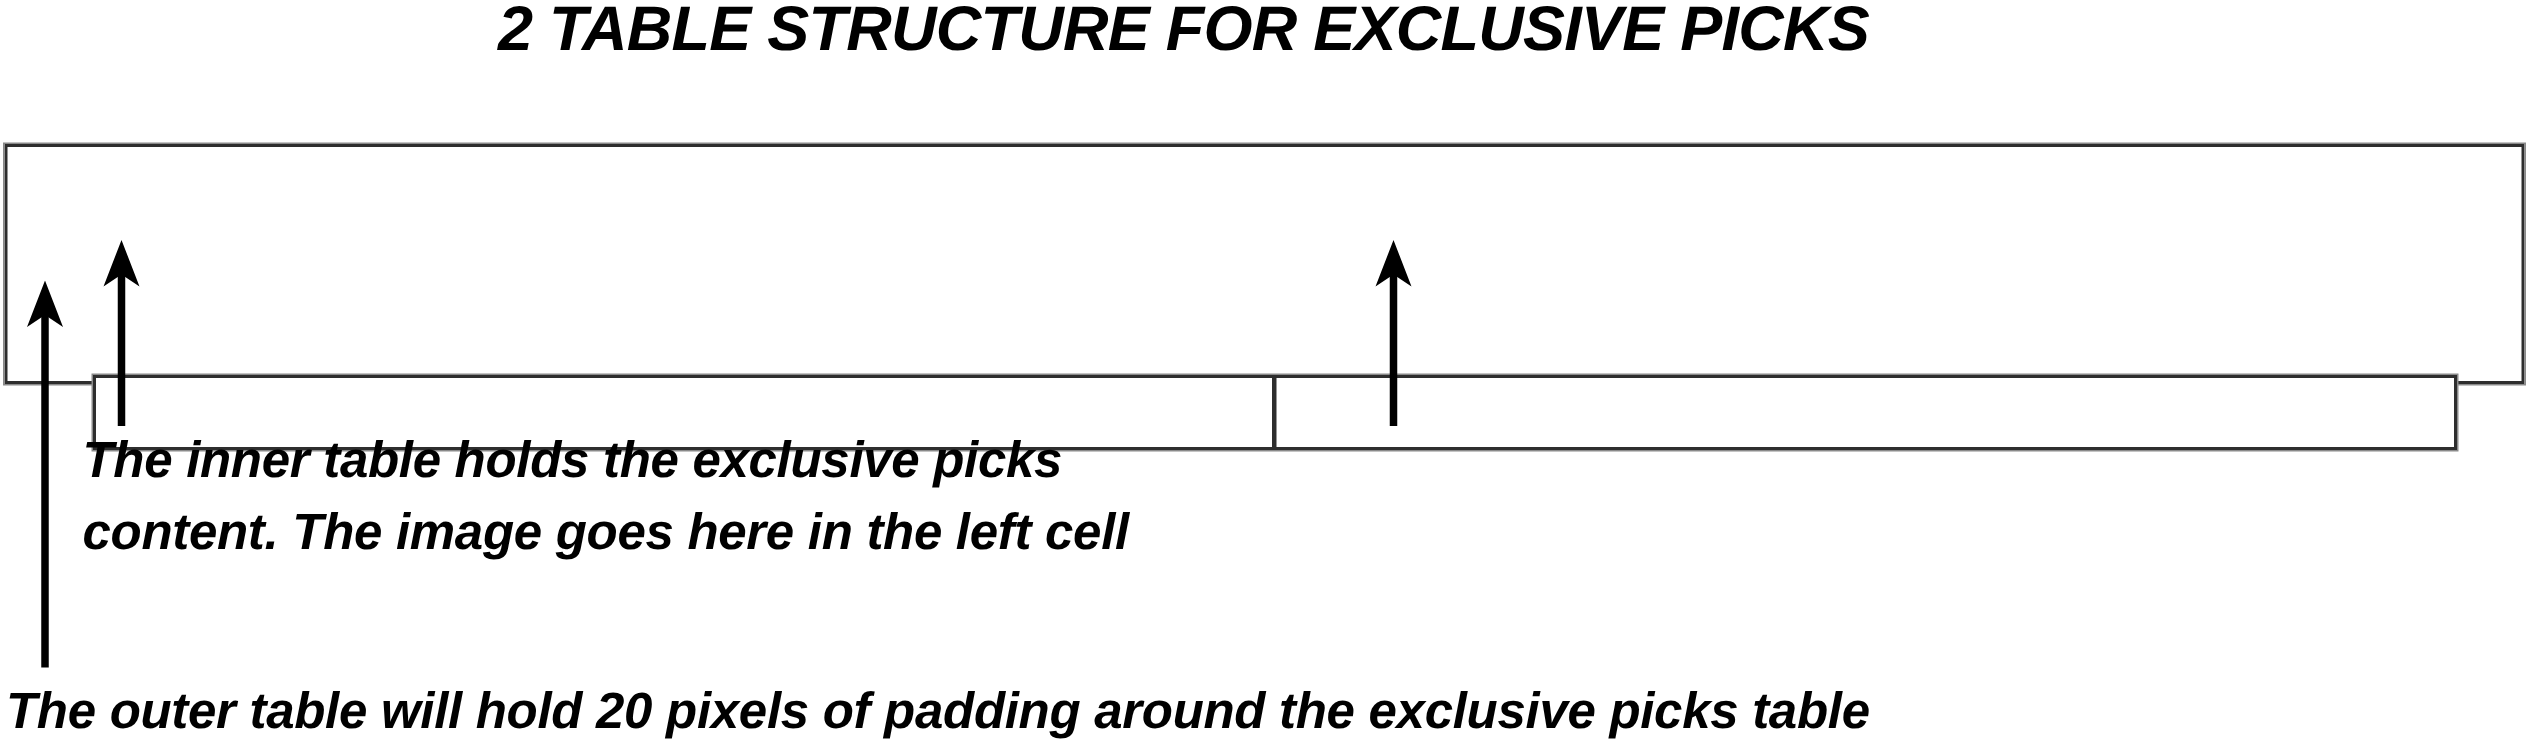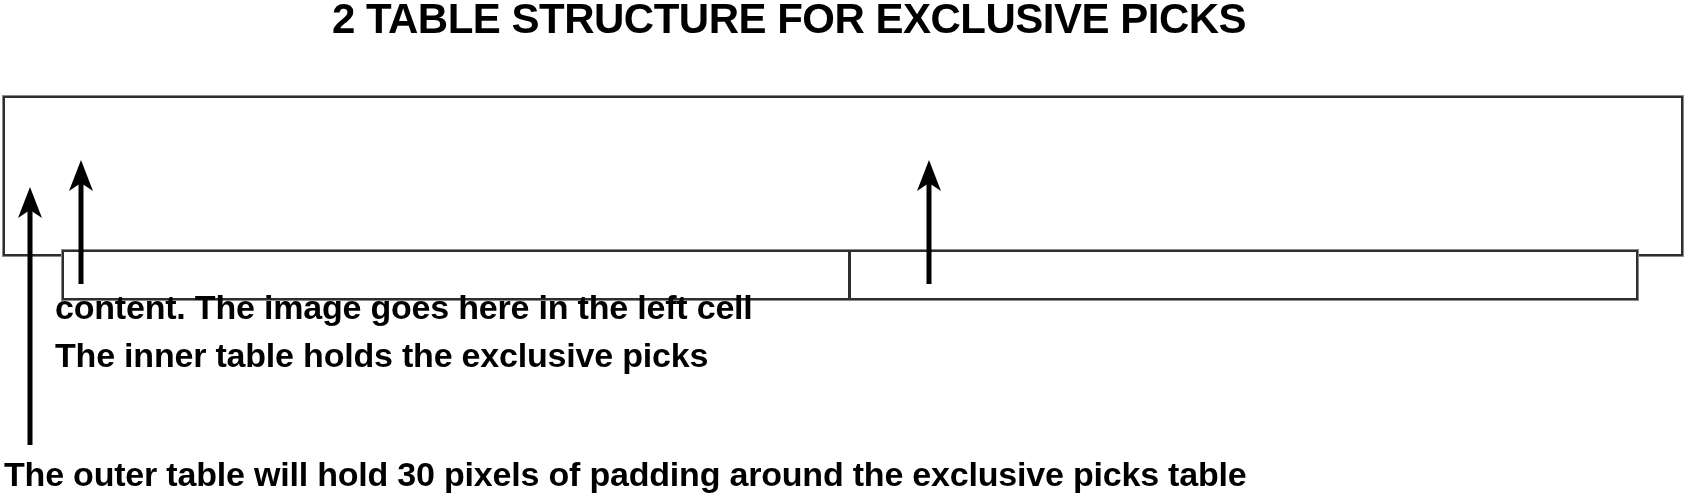--- a/index.html
+++ b/index.html
@@ -8,21 +8,21 @@
     --arrow: #000000;
     --border-dark: #2e2e2e;
     --border-light: #8a8a8a;
   }
   * { margin: 0; padding: 0; box-sizing: border-box; }
   html, body { background: var(--background); }
   body {
     font-family: "Liberation Sans", "DejaVu Sans", sans-serif;
     width: 1688px; height: 504px; overflow: hidden; position: relative;
   }
-  .stage { position: absolute; left: 0; top: 0; width: 1688px; height: 504px; background: var(--background); }
+  .stage { position: absolute; left: 0; top: 0; width: 1688px; height: 504px; background: var(--background); font-style: italic; }
 
   .title {
     position: absolute; left: 0; top: -5px; width: 1578px;
     text-align: center;
     font-size: 42px; font-weight: 700; letter-spacing: -0.5px;
     line-height: 48px; color: var(--text); white-space: nowrap;
   }
 
   .outer-table {
     position: absolute; left: 3px; top: 96px; width: 1680px; height: 160px;
@@ -77,20 +77,20 @@
     <polygon points="13,0 25,31 13,23 1,31" fill="currentColor"></polygon>
     <line x1="13" y1="21" x2="13" y2="124" stroke="currentColor" stroke-width="5"></line>
   </svg>
 
   <svg class="arrow arrow-inner-right" width="26" height="126" viewBox="0 0 26 126" aria-hidden="true">
     <polygon points="13,0 25,31 13,23 1,31" fill="currentColor"></polygon>
     <line x1="13" y1="21" x2="13" y2="124" stroke="currentColor" stroke-width="5"></line>
   </svg>
 
   <div class="label label-inner">
+    <div>The inner table holds the exclusive picks</div>
     <div>content. The image goes here in the left cell</div>
-    <div>The inner table holds the exclusive picks</div>
   </div>
 
 
-  <div class="label label-outer">The outer table will hold 30 pixels of padding around the exclusive picks table</div>
+  <div class="label label-outer">The outer table will hold 20 pixels of padding around the exclusive picks table</div>
 
 </div>
 
 </body></html>

